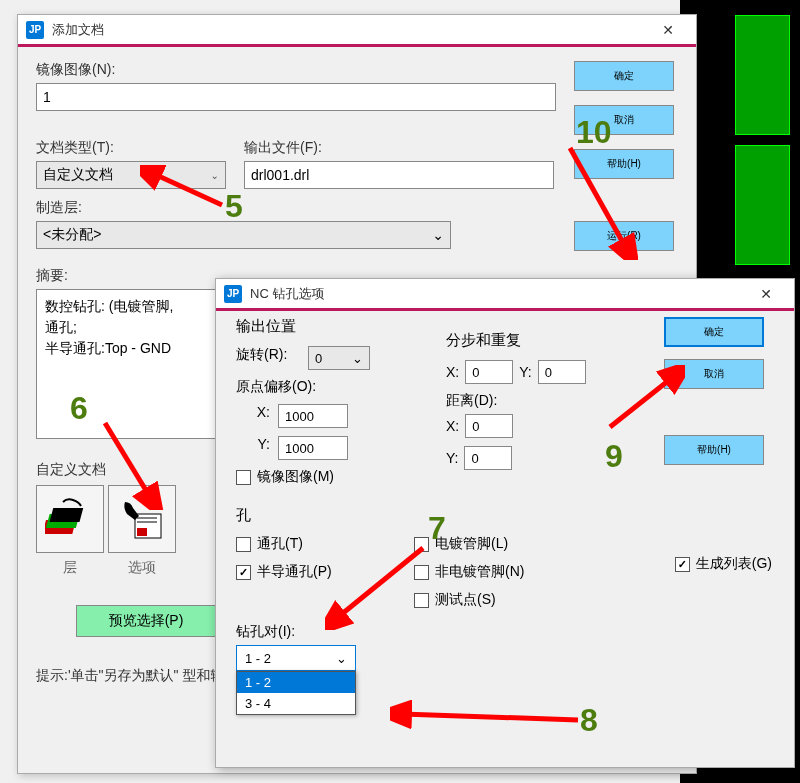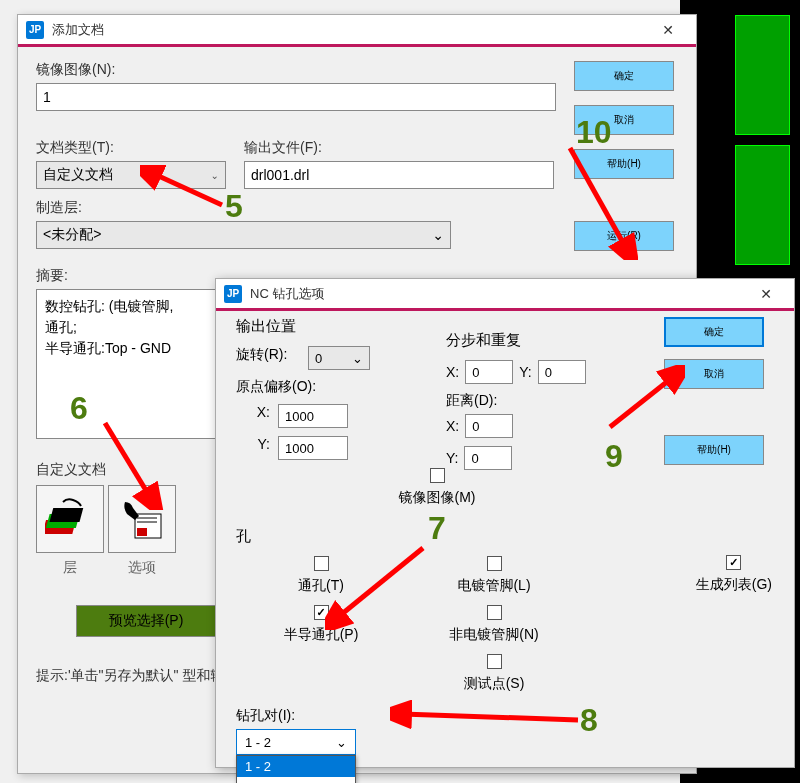--- a/index.html
+++ b/index.html
@@ -188,21 +188,21 @@
       margin-top: 6px;
       text-align: center;
     }
     .custom-labels span { width: 68px; text-align: center; color: #666; font-size: 14px; }
     
     .preview-btn {
       margin-top: 28px;
       width: 140px;
       height: 32px;
       border: 1px solid #888;
-      background: #4d7c0f;
+      background: #86efac;
       display: flex;
       align-items: center;
       justify-content: center;
       font-size: 14px;
       cursor: pointer;
       margin-left: 40px;
     }
     
     .hint {
       margin-top: 28px;
@@ -264,21 +264,20 @@
       font-family: inherit;
     }
     .xy-lbl { width: 22px; text-align: right; }
     
     .check {
       display: flex;
       align-items: center;
       gap: 6px;
       font-size: 14px;
       cursor: pointer;
-      flex-direction: column;
     }
     .checkbox {
       width: 15px;
       height: 15px;
       border: 1px solid #555;
       background: #fff;
       display: flex;
       align-items: center;
       justify-content: center;
       font-size: 11px;

